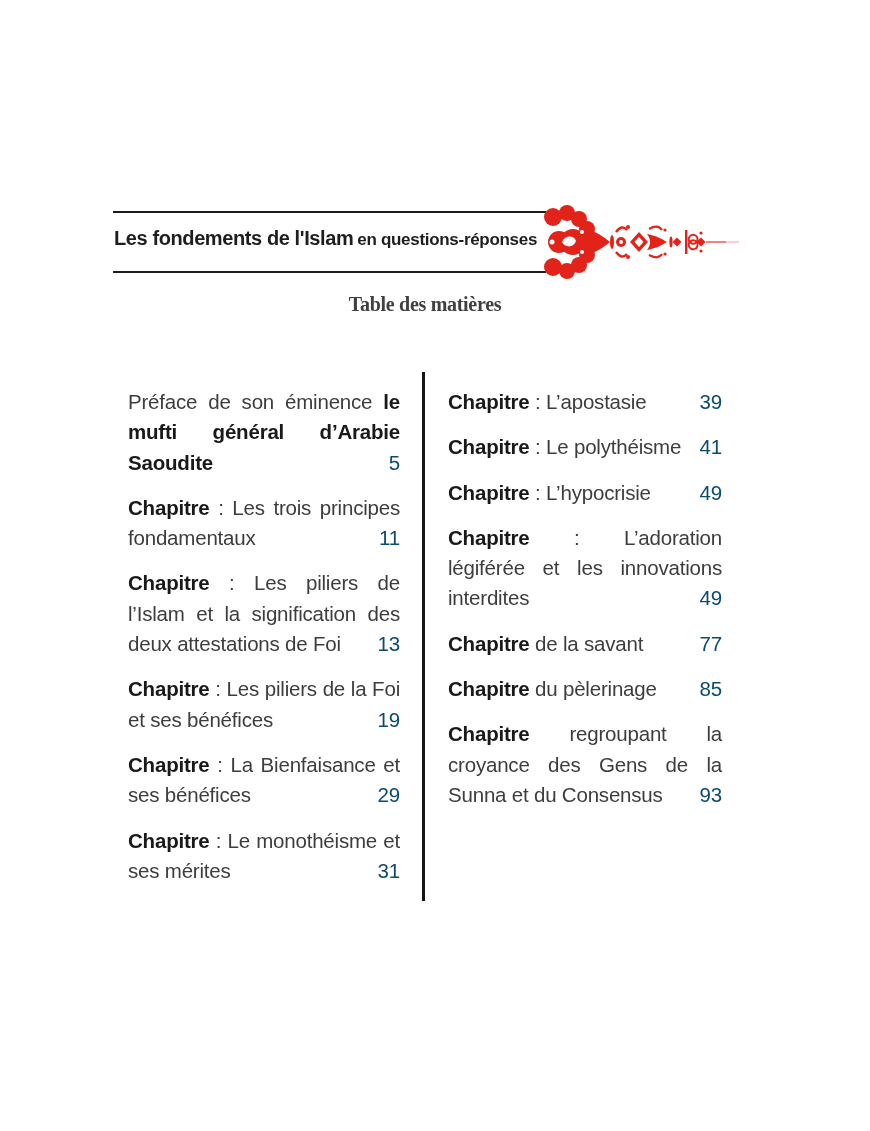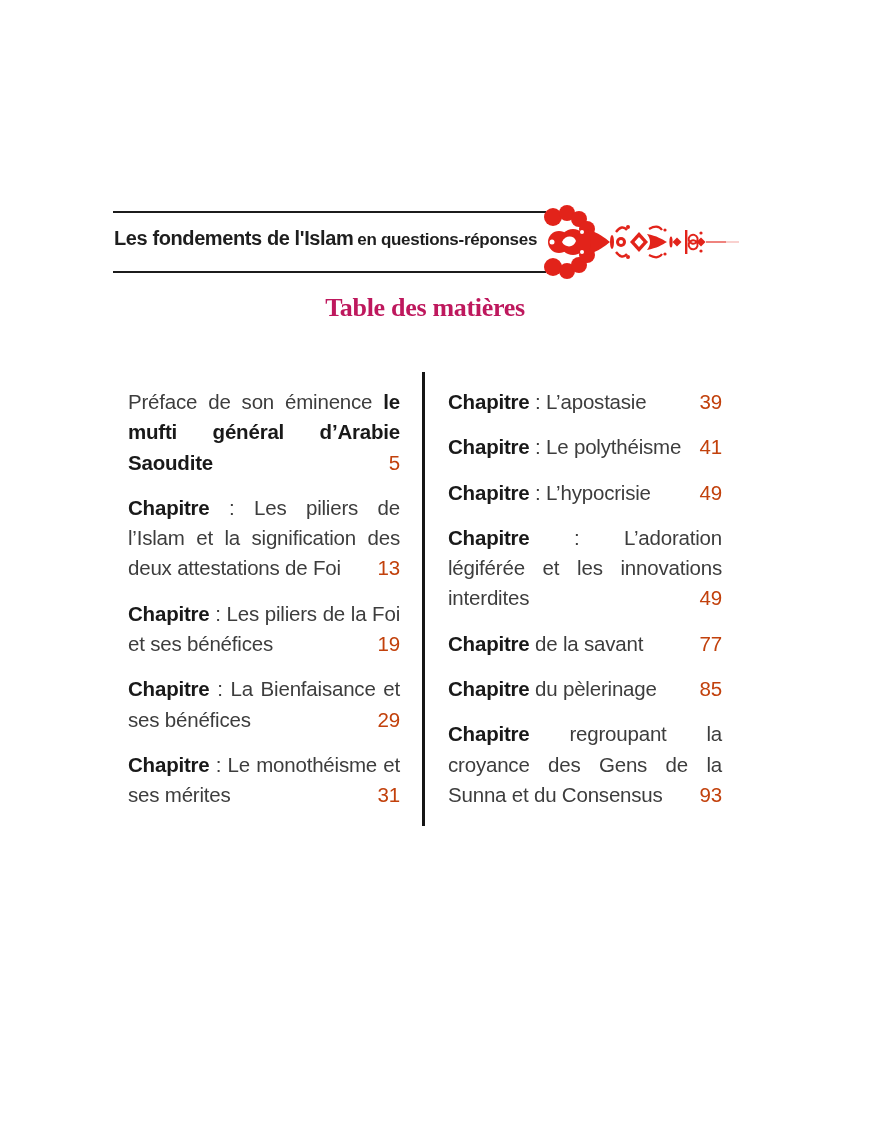--- a/index.html
+++ b/index.html
@@ -23,35 +23,35 @@
   }
   .book-subtitle{
     font-size:17px;font-weight:bold;letter-spacing:-0.3px;margin-left:4px;
   }
   .ornament{position:absolute;left:543px;top:203px;width:196px;height:82px;}
   
   .toc-title{
     position:absolute;left:113px;top:293px;width:624px;margin:0;
     text-align:center;
     font-family:"Liberation Serif",serif;
-    font-weight:bold;font-size:26px;letter-spacing:-0.3px;
-    color:#be185d;
+    font-weight:bold;font-size:20px;letter-spacing:-0.3px;
+    color:#404040;
   }
   
   .toc{
     position:absolute;left:113px;top:372px;width:624px;
     display:flex;align-items:flex-start;
   }
   .col{font-size:20.5px;line-height:30.3px;color:#3d3d3d;letter-spacing:-0.2px;}
   .col-left{width:302px;padding-right:7px;border-right:3px solid #151515;}
   .col-right{width:304px;margin-left:8px;}
   .entry{margin:15px;text-align:justify;}
   .entry span.b{font-weight:bold;color:#191919;}
   .entry span.u{text-decoration:underline;text-underline-offset:3px;text-decoration-thickness:2px;}
-  .pg{float:right;color:#c2410c;}
+  .pg{float:right;color:#0c4a6e;}
 </style>
 </head>
 <body>
 
 <div class="page">
 
   <div class="rule rule-top"></div>
   <div class="rule rule-bottom"></div>
 
   <div class="header-text">
@@ -115,20 +115,21 @@
         <rect x="183" y="38.4" width="13" height="1.2" opacity="0.35"></rect>
       </g>
     </svg>
   </div>
 
   <h1 class="toc-title">Table des matières</h1>
 
   <main class="toc">
     <div class="col col-left" id="col-left">
         <p class="entry"><span>Préface de son éminence </span><span class="b">le mufti général d’Arabie Saoudite</span><span class="pg">5</span></p>
+        <p class="entry"><span class="b">Chapitre</span><span> : Les trois principes fondamentaux</span><span class="pg">11</span></p>
         <p class="entry"><span class="b">Chapitre</span><span> : Les piliers de l’Islam et la signification des deux attestations de Foi</span><span class="pg">13</span></p>
         <p class="entry"><span class="b">Chapitre</span><span> : Les piliers de la Foi et ses bénéfices</span><span class="pg">19</span></p>
         <p class="entry"><span class="b">Chapitre</span><span> : La Bienfaisance et ses bénéfices</span><span class="pg">29</span></p>
         <p class="entry"><span class="b">Chapitre</span><span> : Le monothéisme et ses mérites</span><span class="pg">31</span></p>
       </div>
     <div class="col col-right" id="col-right">
         <p class="entry"><span class="b">Chapitre</span><span> : L’apostasie</span><span class="pg">39</span></p>
         <p class="entry"><span class="b">Chapitre</span><span> : Le polythéisme</span><span class="pg">41</span></p>
         <p class="entry"><span class="b">Chapitre</span><span> : L’hypocrisie</span><span class="pg">49</span></p>
         <p class="entry"><span class="b">Chapitre</span><span> : L’adoration légiférée et les innovations interdites</span><span class="pg">49</span></p>

